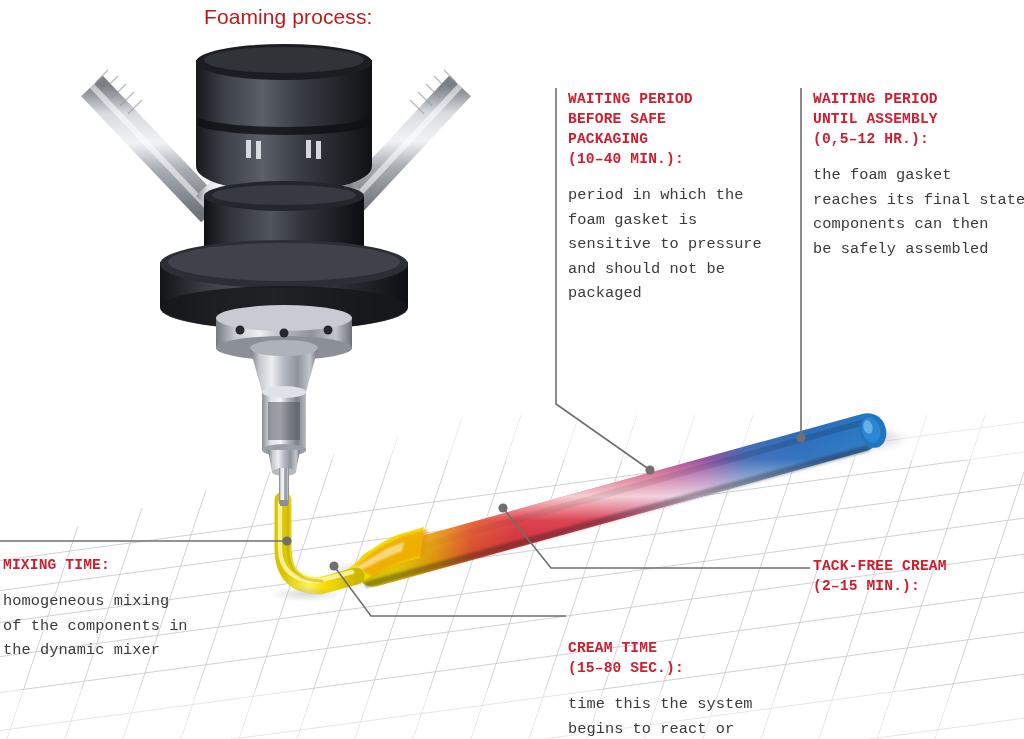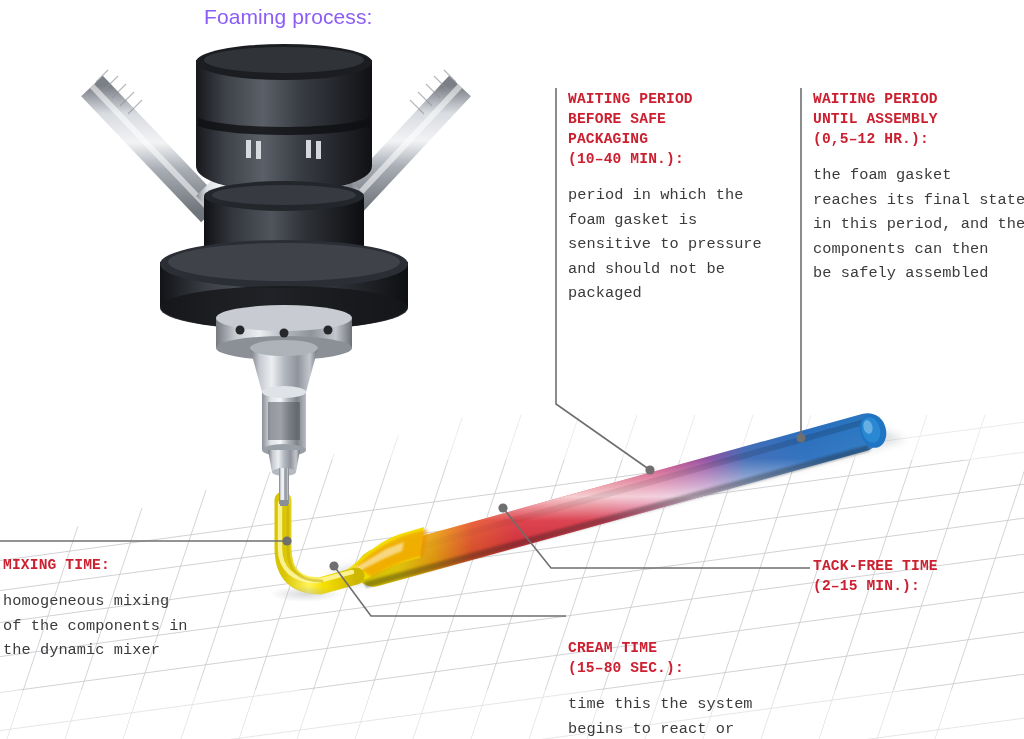--- a/index.html
+++ b/index.html
@@ -20,21 +20,21 @@
     overflow: hidden;
   }
 
   
   .page-title {
     position: absolute;
     left: 204px;
     top: 5px;
     font-size: 21px;
     font-weight: 400;
-    color: #8b5cf6;
+    color: #b91c1c;
     letter-spacing: 0.1px;
     white-space: nowrap;
   }
 
   
   .scene {
     position: absolute;
     left: 0; top: 0;
     width: 1024px;
     height: 739px;
@@ -413,21 +413,20 @@
 
   <div class="callout" id="callout-waiting-assembly">
     <div class="chead">
       <div class="nowrap">WAITING PERIOD</div>
       <div class="nowrap">UNTIL ASSEMBLY</div>
       <div class="nowrap">(0,5–12 HR.):</div>
     </div>
     <div class="cbody">
       <div class="nowrap">the foam gasket</div>
       <div class="nowrap">reaches its final state</div>
-      <div class="nowrap">in this period, and the</div>
       <div class="nowrap">components can then</div>
       <div class="nowrap">be safely assembled</div>
     </div>
   </div>
 
   <div class="callout" id="callout-mixing-time">
     <div class="chead">
       <div class="nowrap">MIXING TIME:</div>
     </div>
     <div class="cbody">
@@ -444,18 +443,18 @@
     </div>
     <div class="cbody">
       <div class="nowrap">time this the system</div>
       <div class="nowrap">begins to react or</div>
       <div class="nowrap">expand</div>
     </div>
   </div>
 
   <div class="callout" id="callout-tack-free-time">
     <div class="chead">
-      <div class="nowrap">TACK-FREE TIME</div>
+      <div class="nowrap">TACK-FREE CREAM</div>
       <div class="nowrap">(2–15 MIN.):</div>
     </div>
   </div>
 
 </div>
 
 </body></html>

